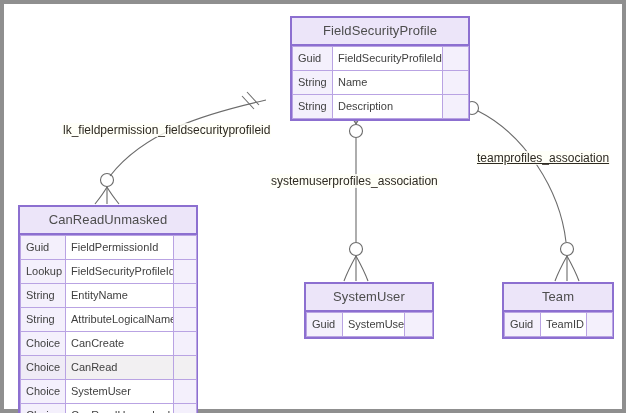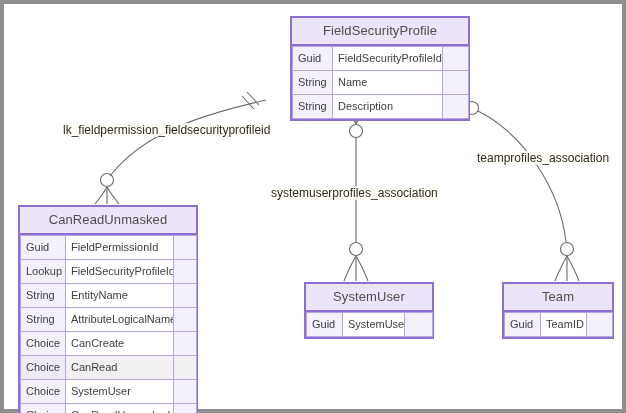--- a/index.html
+++ b/index.html
@@ -80,22 +80,22 @@
 
   #ent-systemuser col.a{width:36px;}
   #ent-systemuser col.b{width:62px;}
   #ent-systemuser col.c{width:28px;}
 
   #ent-team col.a{width:36px;}
   #ent-team col.b{width:46px;}
   #ent-team col.c{width:26px;}
 
   #lbl-lk{left:58px;top:119px;}
-  #lbl-systemuser{left:266px;top:182px;}
-  #lbl-team{left:472px;top:147px;}
+  #lbl-systemuser{left:266px;top:170px;}
+  #lbl-team{left:472px;top:147px;text-decoration:underline;}
 </style>
 </head>
 <body>
 
 <div id="canvas-frame">
   <div id="diagram">
 
     <svg id="connector-layer" viewBox="0 0 626 413" width="626" height="413">
       <g fill="none" stroke="#6b6b6b" stroke-width="1.1">
 

